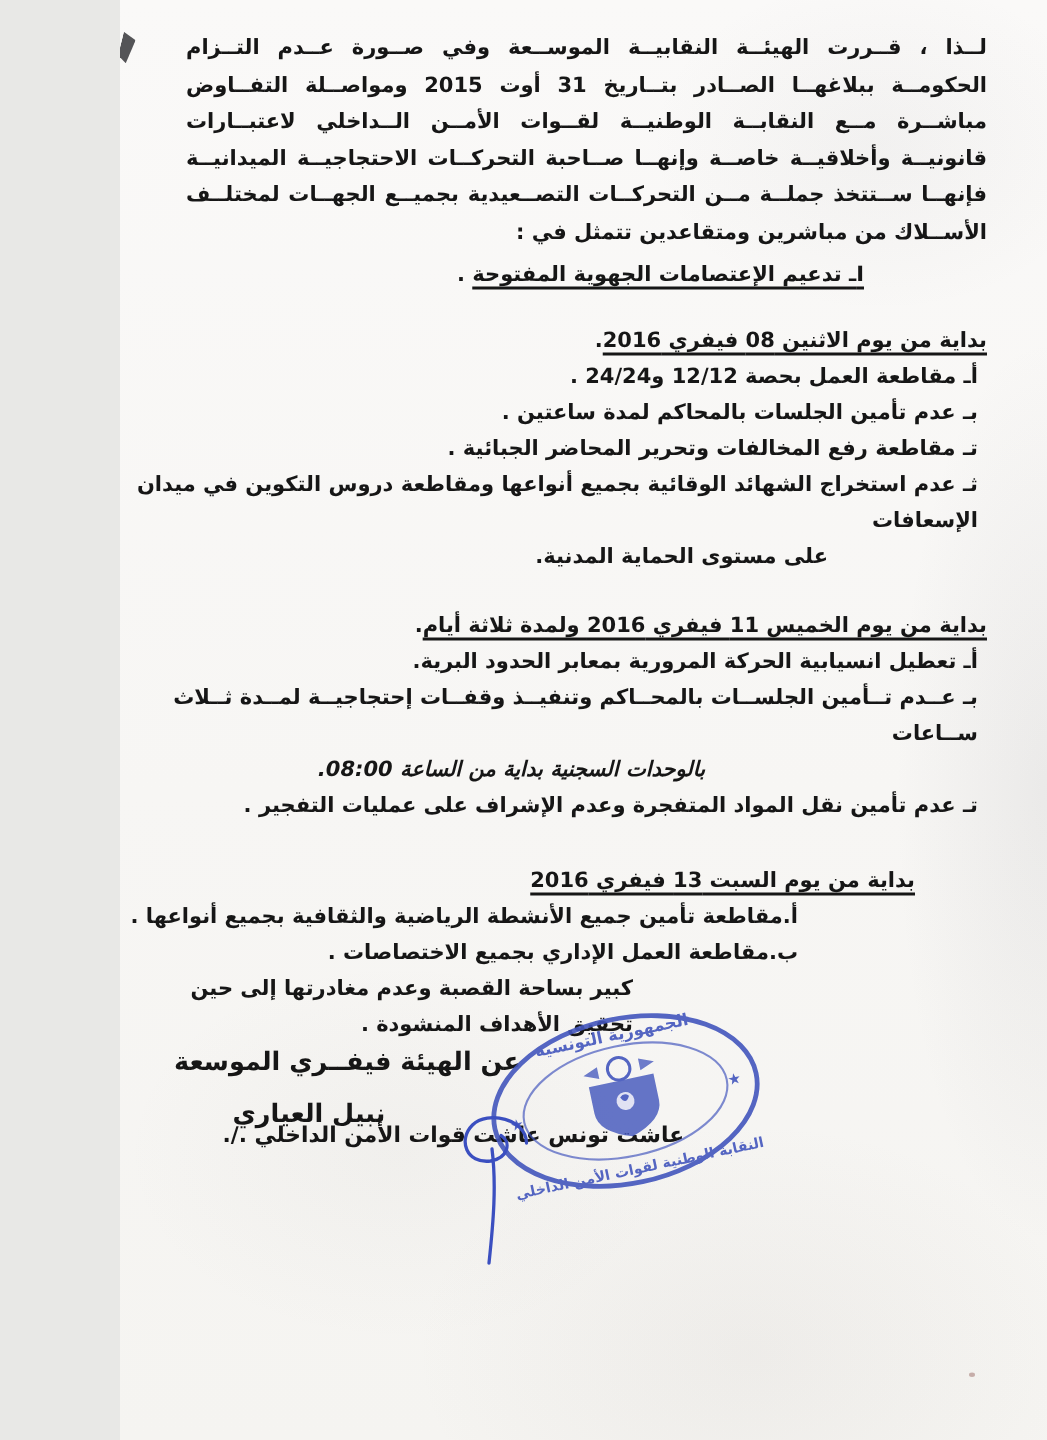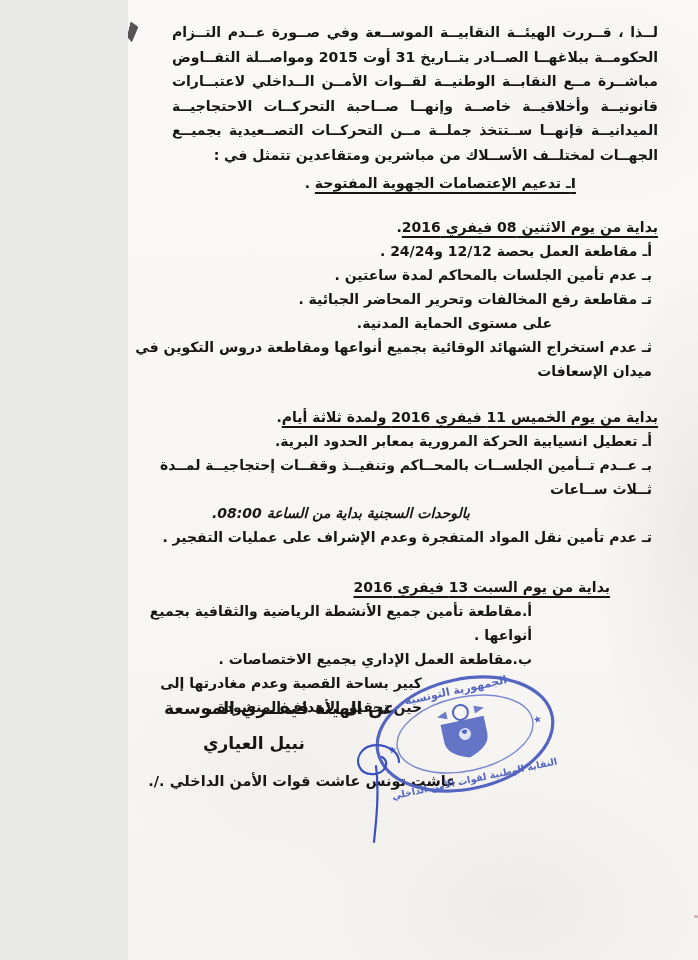--- a/index.html
+++ b/index.html
@@ -2,21 +2,21 @@
 <html lang="ar" dir="rtl"><head>
 <meta charset="utf-8">
 <style>
   html,body{margin:0;padding:0;}
   body{
     width:698px;height:960px;overflow:hidden;
     font-family:"DejaVu Sans",sans-serif;
     background:#e8e8e6;
   }
   .paper{
-    position:relative;width:570px;height:960px;overflow:hidden;
+    position:relative;width:618px;height:960px;overflow:hidden;
     color:#161616;font-weight:700;
     background:
       radial-gradient(ellipse 220px 160px at 82% 10%, rgba(120,120,125,0.06), transparent 70%),
       radial-gradient(ellipse 320px 220px at 68% 94%, rgba(150,140,135,0.08), transparent 70%),
       radial-gradient(ellipse 140px 420px at 100% 55%, rgba(125,125,132,0.10), transparent 72%),
       radial-gradient(ellipse 260px 180px at 30% 80%, rgba(140,135,130,0.05), transparent 70%),
       linear-gradient(180deg,#faf9f8 0%,#f7f6f4 55%,#f5f4f1 100%);
   }
   .doc{position:absolute;inset:0;font-size:14px;}
   .intro{
@@ -61,22 +61,22 @@
   <div class="doc">
 
     <div class="intro">لــذا ، قــررت الهيئــة النقابيــة الموســعة وفي صــورة عــدم التــزام الحكومــة ببلاغهــا الصــادر بتــاريخ 31 أوت 2015 ومواصــلة التفــاوض مباشــرة مــع النقابــة الوطنيــة لقــوات الأمــن الــداخلي لاعتبــارات قانونيــة وأخلاقيــة خاصــة وإنهــا صــاحبة التحركــات الاحتجاجيــة الميدانيــة فإنهــا ســتتخذ جملــة مــن التحركــات التصــعيدية بجميــع الجهــات لمختلــف الأســلاك من مباشرين ومتقاعدين تتمثل في :</div>
 
     <div class="line h-roman"><span class="u">Iـ تدعيم الإعتصامات الجهوية المفتوحة</span><span> .</span></div>
 
     <div class="line h-date-0"><span class="u">بداية من يوم الاثنين 08 فيفري 2016</span><span>.</span></div>
     <div class="line item">أـ مقاطعة العمل بحصة 12/12 و24/24 .</div>
     <div class="line item">بـ عدم تأمين الجلسات بالمحاكم لمدة ساعتين .</div>
     <div class="line item">تـ مقاطعة رفع المخالفات وتحرير المحاضر الجبائية .</div>
+    <div class="line item">ثـ عدم استخراج الشهائد الوقائية بجميع أنواعها ومقاطعة دروس التكوين في ميدان الإسعافات</div>
     <div class="line cont-0">على مستوى الحماية المدنية.</div>
-    <div class="line item">ثـ عدم استخراج الشهائد الوقائية بجميع أنواعها ومقاطعة دروس التكوين في ميدان الإسعافات</div>
 
     <div class="line h-date-1"><span class="u">بداية من يوم الخميس 11 فيفري 2016 ولمدة ثلاثة أيام</span><span>.</span></div>
     <div class="line item">أـ تعطيل انسيابية الحركة المرورية بمعابر الحدود البرية.</div>
     <div class="line item">بـ عــدم تــأمين الجلســات بالمحــاكم وتنفيــذ وقفــات إحتجاجيــة لمــدة ثــلاث ســاعات</div>
     <div class="line cont-1">بالوحدات السجنية بداية من الساعة 08:00.</div>
     <div class="line item">تـ عدم تأمين نقل المواد المتفجرة وعدم الإشراف على عمليات التفجير .</div>
 
     <div class="line h-date-2"><span class="u">بداية من يوم السبت 13 فيفري 2016</span><span></span></div>
     <div class="line item-s2">أ.مقاطعة تأمين جميع الأنشطة الرياضية والثقافية بجميع أنواعها .</div>
     <div class="line item-s2">ب.مقاطعة العمل الإداري بجميع الاختصاصات .</div>

